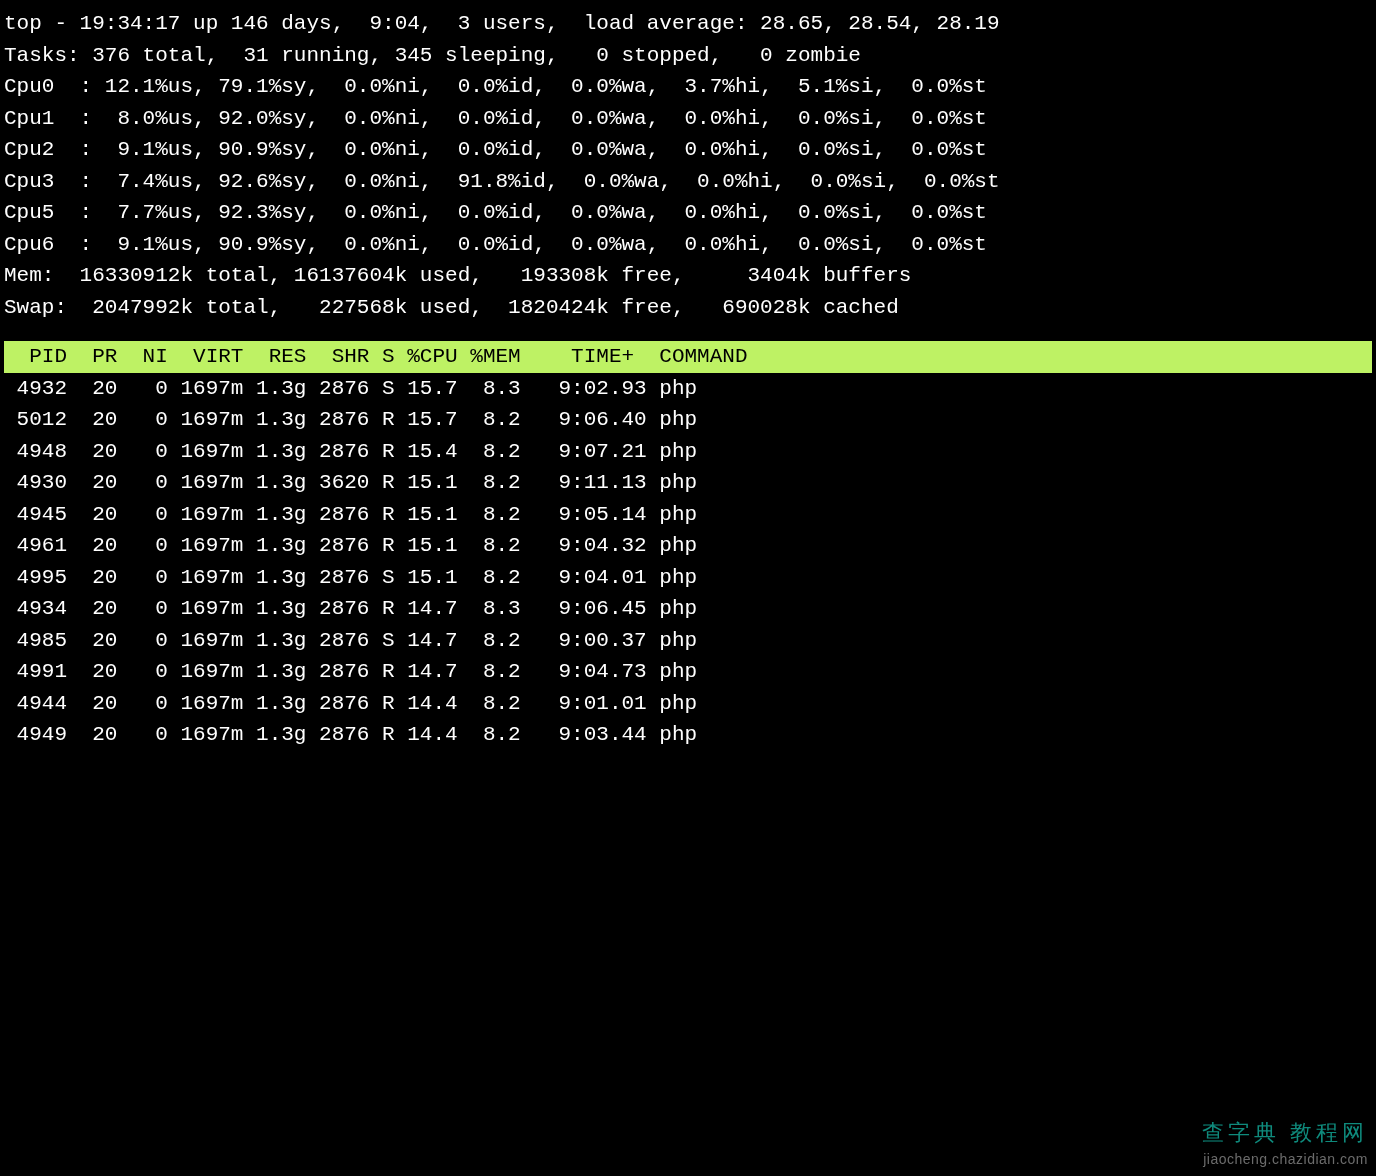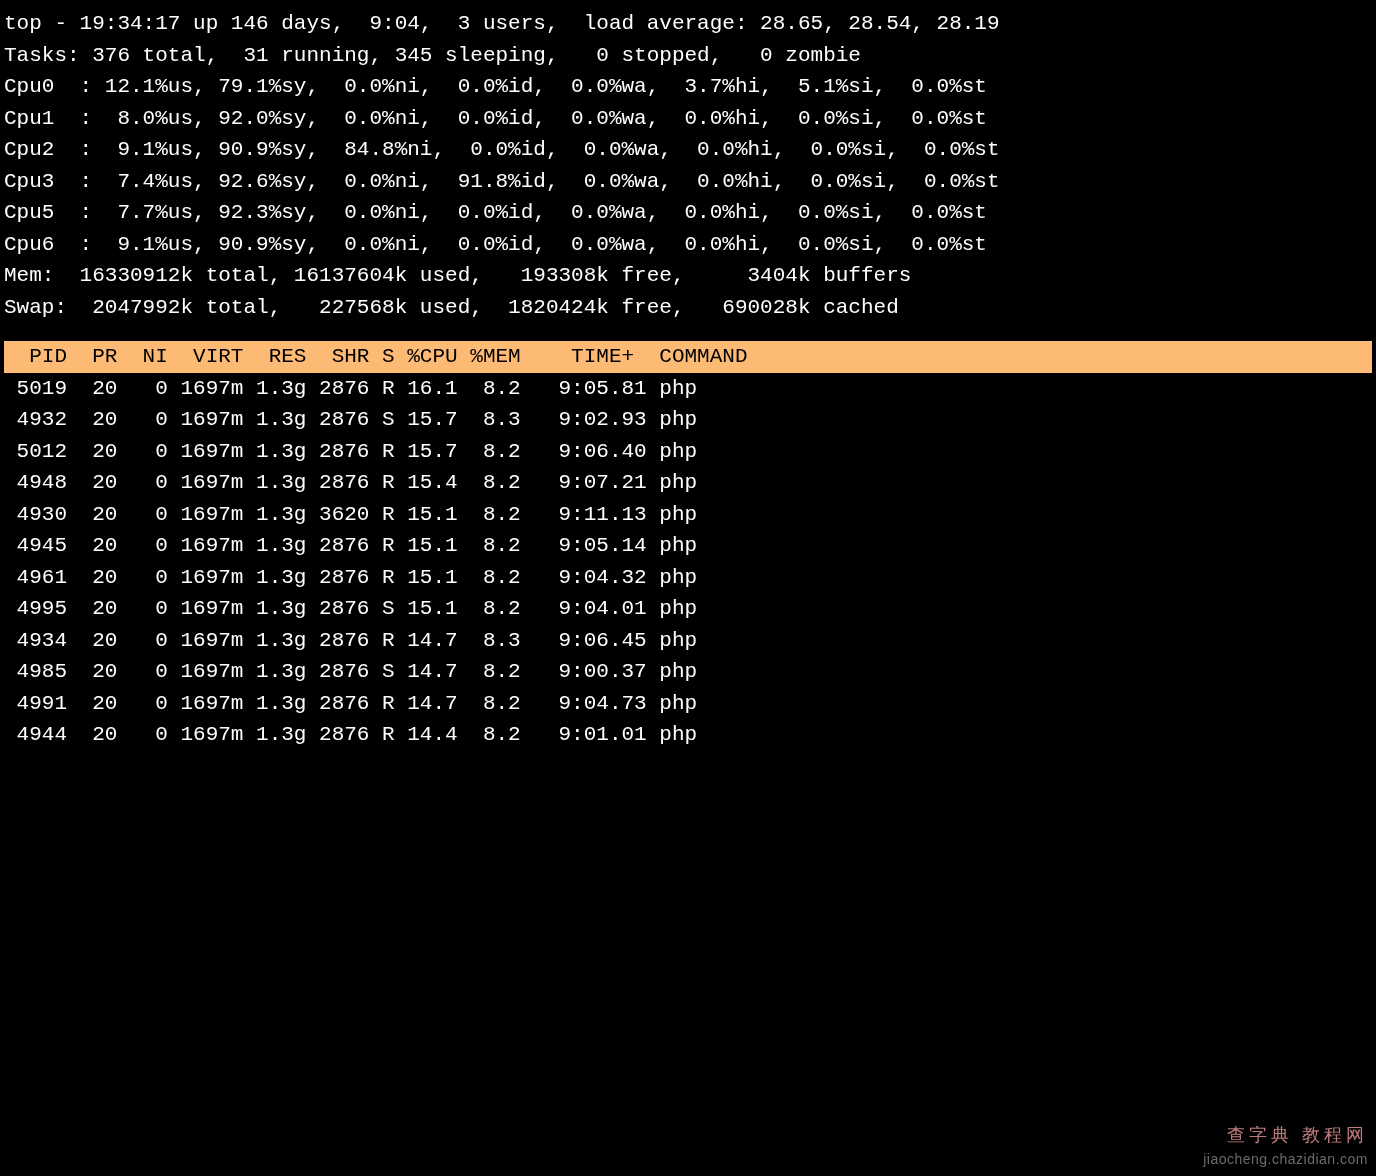--- a/index.html
+++ b/index.html
@@ -10,75 +10,75 @@
     font-size: 21px;
     line-height: 1.5;
     width: 1376px;
     height: 1176px;
     overflow: hidden;
     position: relative;
     padding: 8px 4px;
   }
   .summary-line { white-space: pre; }
   .header-bar {
-    background: #fdba74;
+    background: #bef264;
     color: #000;
     white-space: pre;
     margin-top: 18px;
   }
   .proc-row { white-space: pre; }
   .watermarks {
     position: absolute;
     right: 8px;
     bottom: 6px;
     text-align: right;
     font-family: sans-serif;
   }
   .wm1 {
-    font-size: 18px;
-    color: #fca5a5;
+    font-size: 22px;
+    color: #14b8a6;
     opacity: 0.75;
     letter-spacing: 4px;
   }
   .wm2 {
     font-size: 14px;
     color: #999;
     opacity: 0.7;
     letter-spacing: 0.5px;
   }
 </style>
 </head>
 <body>
 
 <div>
   <div class="summary-line">top - 19:34:17 up 146 days,  9:04,  3 users,  load average: 28.65, 28.54, 28.19</div>
   <div class="summary-line">Tasks: 376 total,  31 running, 345 sleeping,   0 stopped,   0 zombie</div>
   <div class="summary-line">Cpu0  : 12.1%us, 79.1%sy,  0.0%ni,  0.0%id,  0.0%wa,  3.7%hi,  5.1%si,  0.0%st</div>
   <div class="summary-line">Cpu1  :  8.0%us, 92.0%sy,  0.0%ni,  0.0%id,  0.0%wa,  0.0%hi,  0.0%si,  0.0%st</div>
-  <div class="summary-line">Cpu2  :  9.1%us, 90.9%sy,  84.8%ni,  0.0%id,  0.0%wa,  0.0%hi,  0.0%si,  0.0%st</div>
+  <div class="summary-line">Cpu2  :  9.1%us, 90.9%sy,  0.0%ni,  0.0%id,  0.0%wa,  0.0%hi,  0.0%si,  0.0%st</div>
   <div class="summary-line">Cpu3  :  7.4%us, 92.6%sy,  0.0%ni,  91.8%id,  0.0%wa,  0.0%hi,  0.0%si,  0.0%st</div>
   <div class="summary-line">Cpu5  :  7.7%us, 92.3%sy,  0.0%ni,  0.0%id,  0.0%wa,  0.0%hi,  0.0%si,  0.0%st</div>
   <div class="summary-line">Cpu6  :  9.1%us, 90.9%sy,  0.0%ni,  0.0%id,  0.0%wa,  0.0%hi,  0.0%si,  0.0%st</div>
   <div class="summary-line">Mem:  16330912k total, 16137604k used,   193308k free,     3404k buffers</div>
   <div class="summary-line">Swap:  2047992k total,   227568k used,  1820424k free,   690028k cached</div>
 </div>
 
 <div class="header-bar">  PID  PR  NI  VIRT  RES  SHR S %CPU %MEM    TIME+  COMMAND                           </div>
 
 <div id="process-list">
-    <div class="proc-row"> 5019  20   0 1697m 1.3g 2876 R 16.1  8.2   9:05.81 php</div>
     <div class="proc-row"> 4932  20   0 1697m 1.3g 2876 S 15.7  8.3   9:02.93 php</div>
     <div class="proc-row"> 5012  20   0 1697m 1.3g 2876 R 15.7  8.2   9:06.40 php</div>
     <div class="proc-row"> 4948  20   0 1697m 1.3g 2876 R 15.4  8.2   9:07.21 php</div>
     <div class="proc-row"> 4930  20   0 1697m 1.3g 3620 R 15.1  8.2   9:11.13 php</div>
     <div class="proc-row"> 4945  20   0 1697m 1.3g 2876 R 15.1  8.2   9:05.14 php</div>
     <div class="proc-row"> 4961  20   0 1697m 1.3g 2876 R 15.1  8.2   9:04.32 php</div>
     <div class="proc-row"> 4995  20   0 1697m 1.3g 2876 S 15.1  8.2   9:04.01 php</div>
     <div class="proc-row"> 4934  20   0 1697m 1.3g 2876 R 14.7  8.3   9:06.45 php</div>
     <div class="proc-row"> 4985  20   0 1697m 1.3g 2876 S 14.7  8.2   9:00.37 php</div>
     <div class="proc-row"> 4991  20   0 1697m 1.3g 2876 R 14.7  8.2   9:04.73 php</div>
     <div class="proc-row"> 4944  20   0 1697m 1.3g 2876 R 14.4  8.2   9:01.01 php</div>
+    <div class="proc-row"> 4949  20   0 1697m 1.3g 2876 R 14.4  8.2   9:03.44 php</div>
   </div>
 
 <div class="watermarks">
   <div class="wm1">查字典 教程网</div>
   <div class="wm2">jiaocheng.chazidian.com</div>
 </div>
 
 </body></html>

